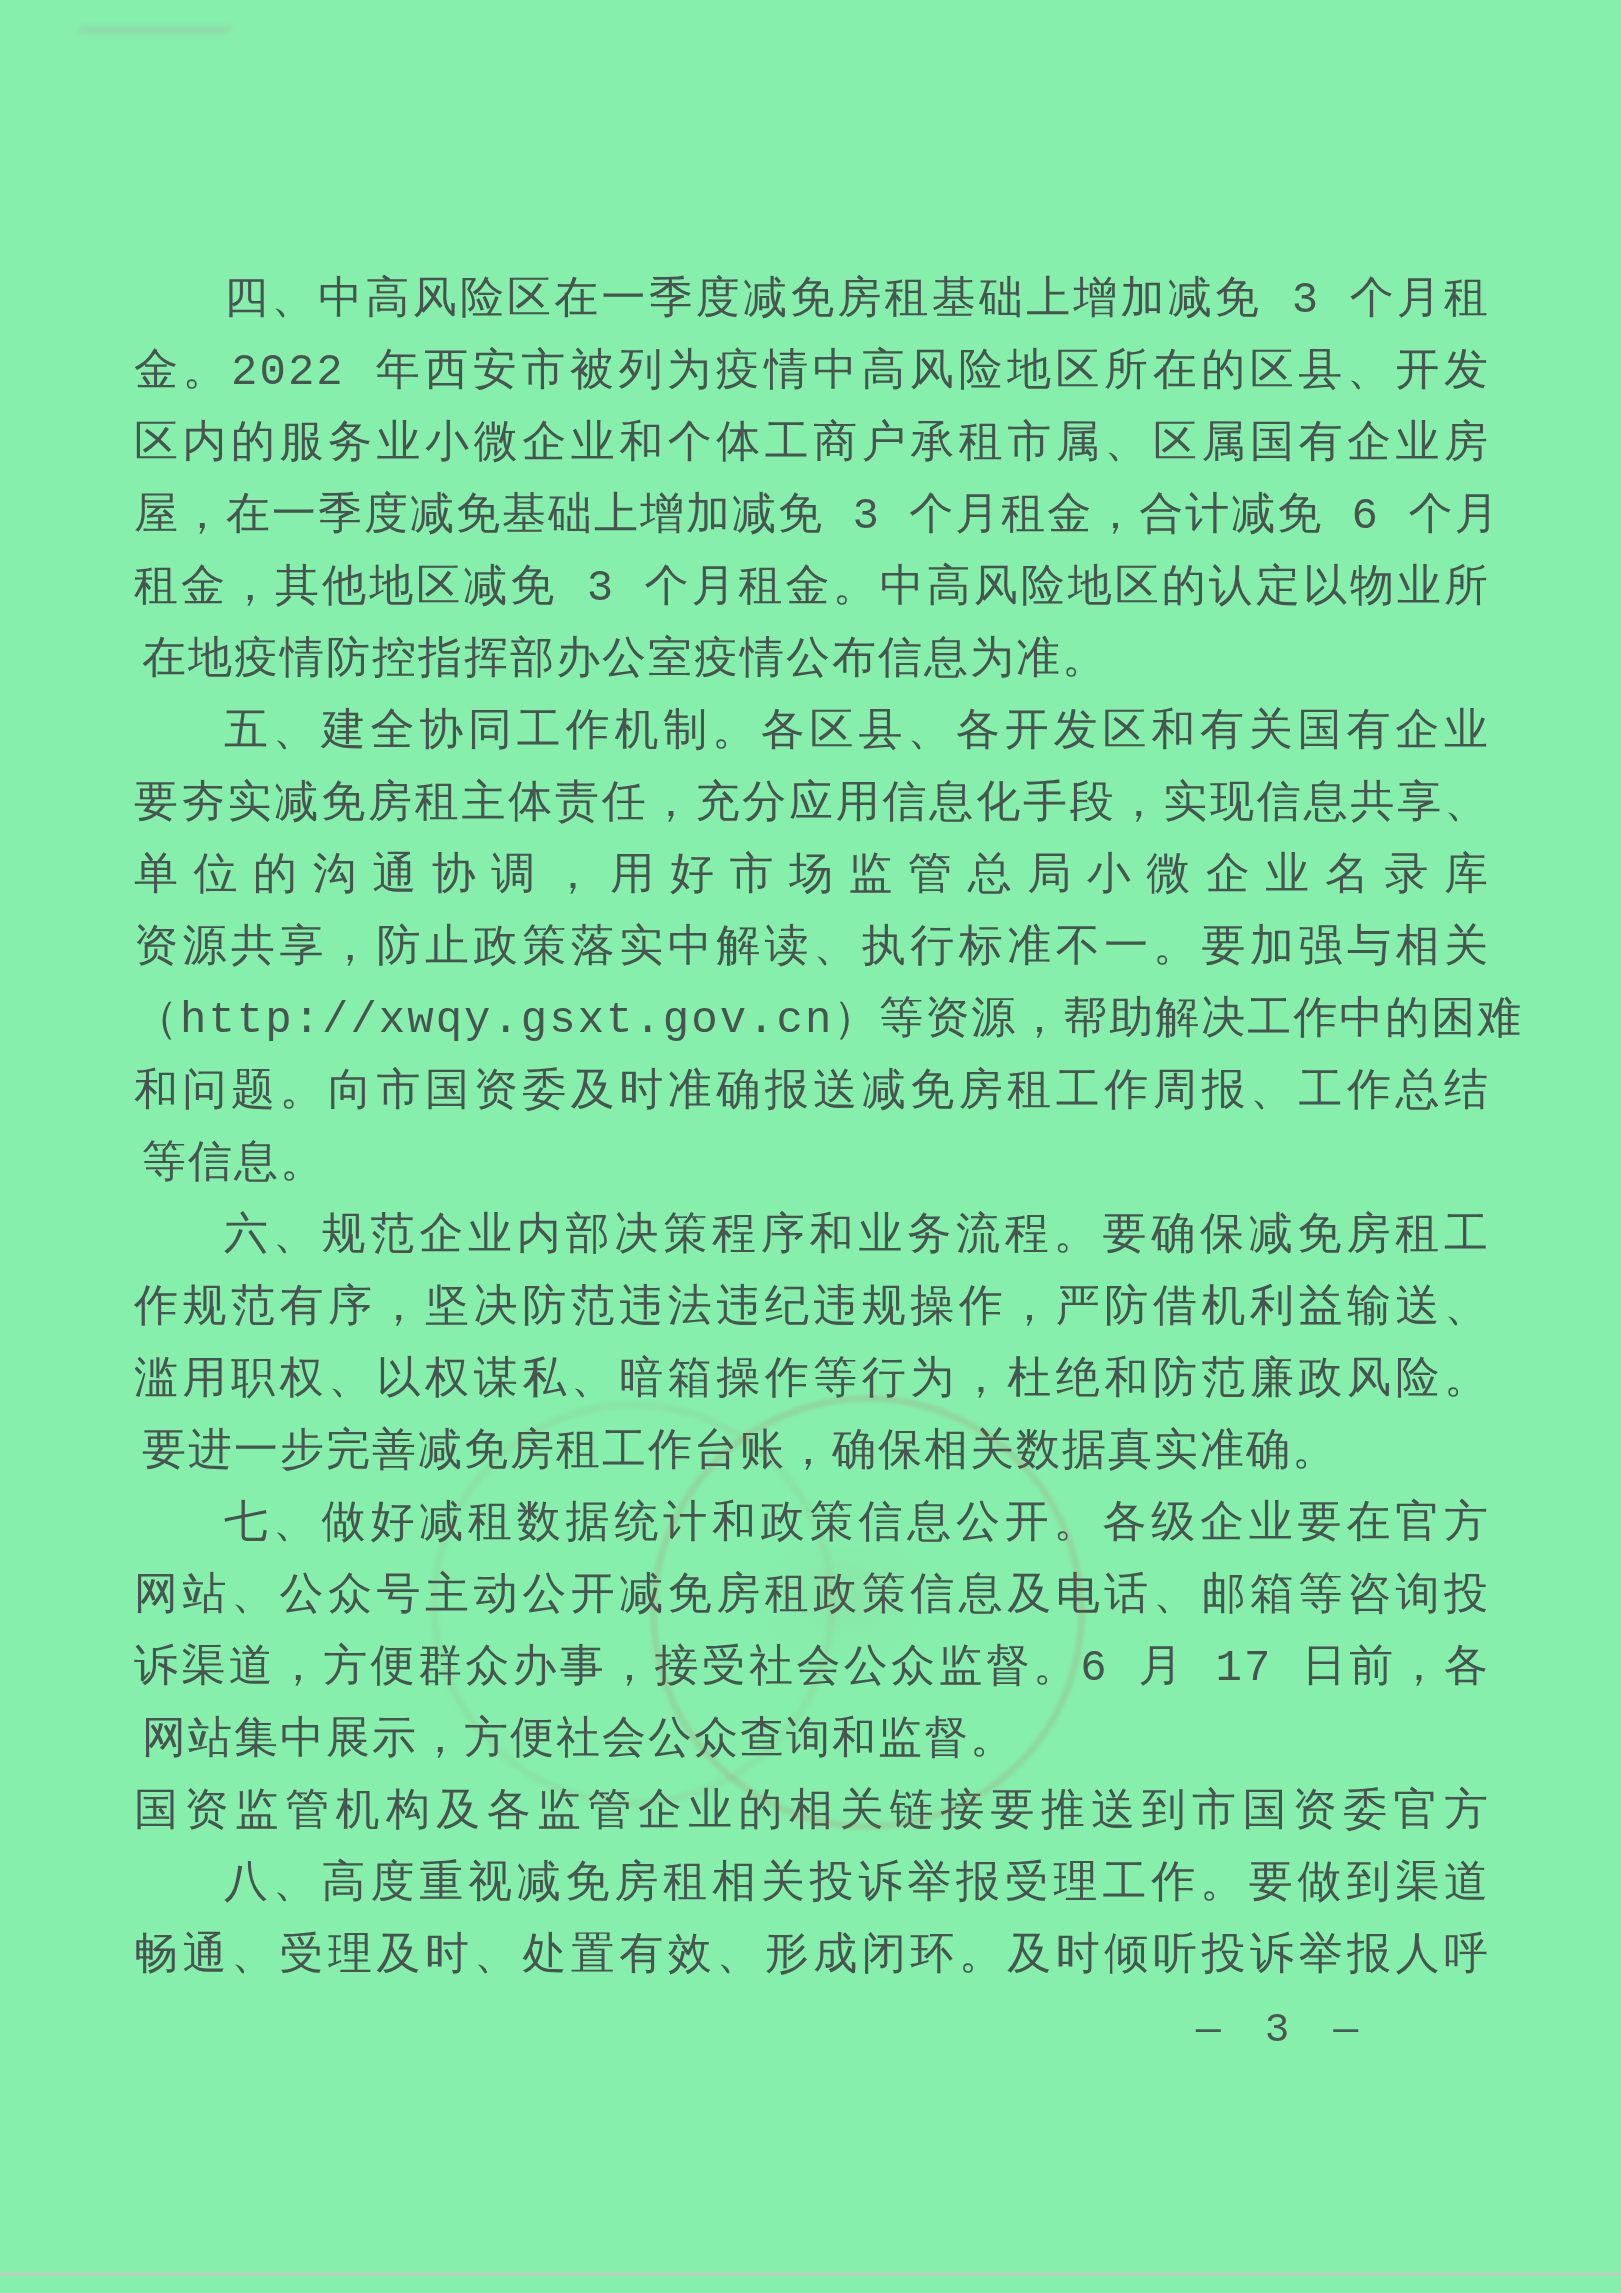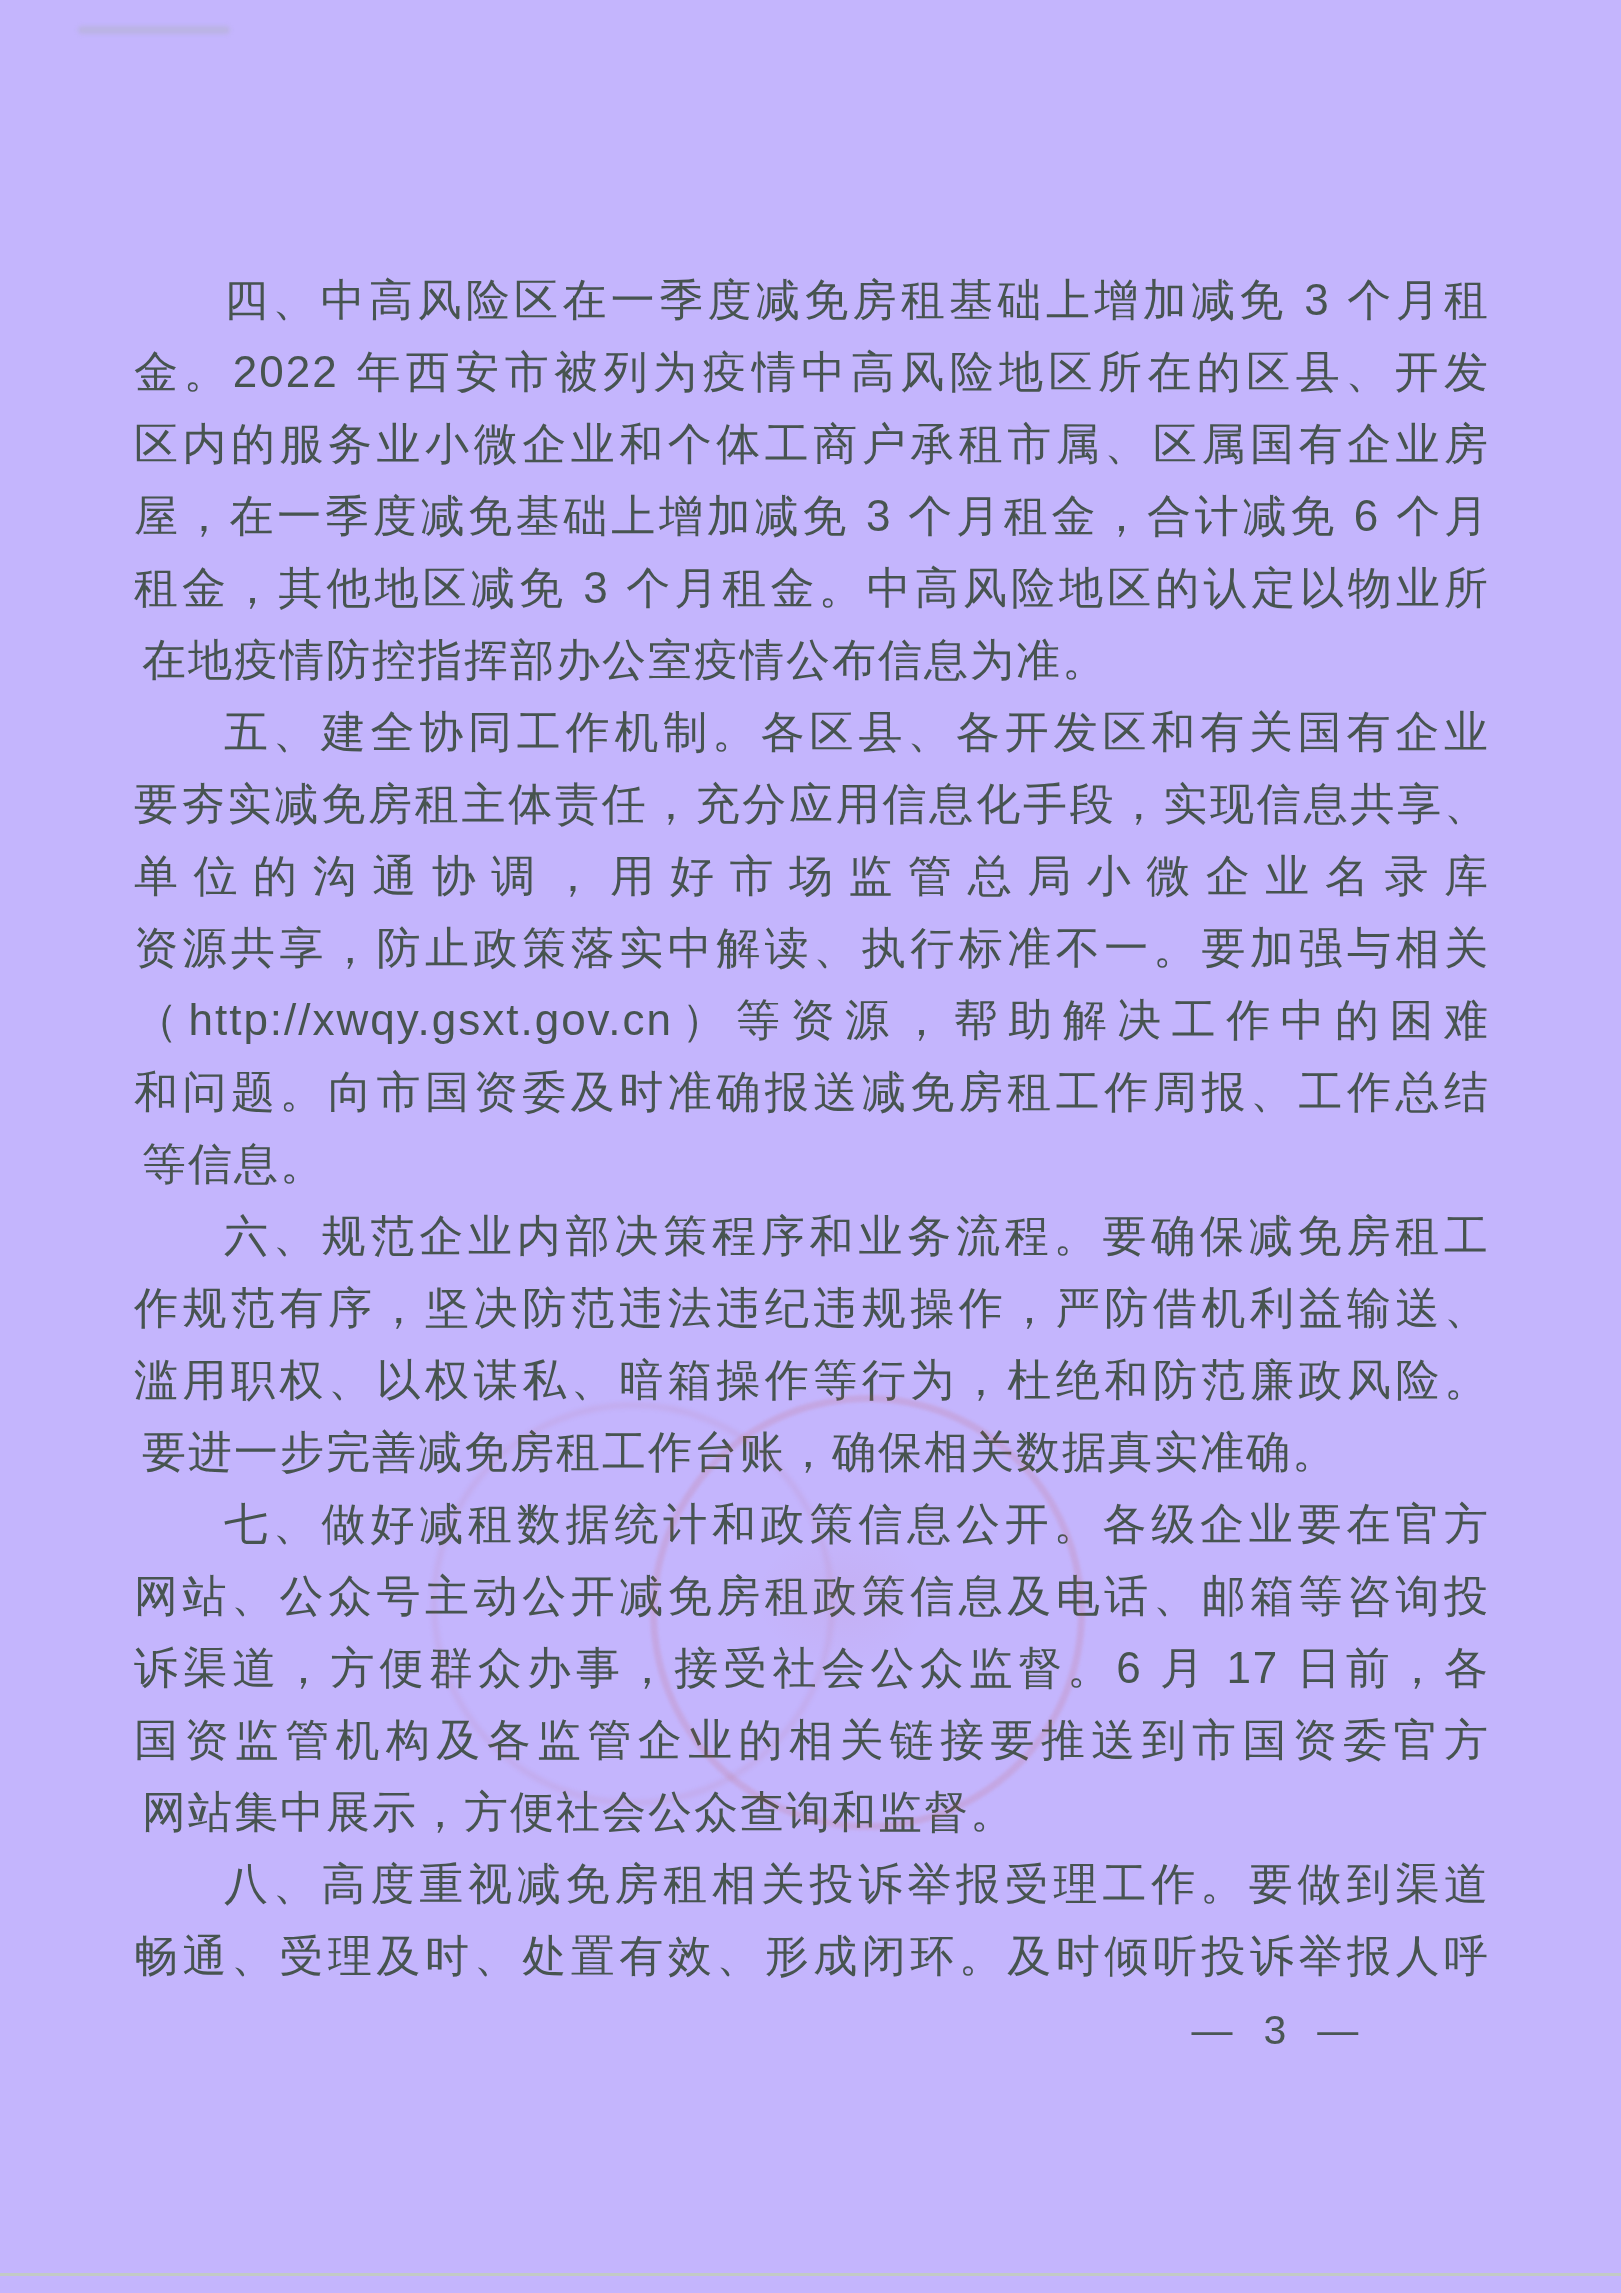--- a/index.html
+++ b/index.html
@@ -4,23 +4,23 @@
 <style>
   html, body {
     margin: 0;
     padding: 0;
     background: #ffffff;
   }
   .page {
     position: relative;
     width: 1621px;
     height: 2294px;
-    background: #c4b5fd;
+    background: #86efac;
     overflow: hidden;
-    font-family: Liberation Sans, sans-serif;
+    font-family: Liberation Mono, monospace;
     color: #475450;
   }
   
   .scan-artifact {
     position: absolute;
     left: 78px;
     top: 25.5px;
     width: 152px;
     height: 8.8px;
     background: rgba(165,175,170,0.30);
@@ -121,22 +121,22 @@
     <div class="line fill">（http://xwqy.gsxt.gov.cn）等资源，帮助解决工作中的困难</div>
     <div class="line fill">和问题。向市国资委及时准确报送减免房租工作周报、工作总结</div>
     <div class="line end">等信息。</div>
     <div class="line para-start fill">六、规范企业内部决策程序和业务流程。要确保减免房租工</div>
     <div class="line fill">作规范有序，坚决防范违法违纪违规操作，严防借机利益输送、</div>
     <div class="line fill">滥用职权、以权谋私、暗箱操作等行为，杜绝和防范廉政风险。</div>
     <div class="line end">要进一步完善减免房租工作台账，确保相关数据真实准确。</div>
     <div class="line para-start fill">七、做好减租数据统计和政策信息公开。各级企业要在官方</div>
     <div class="line fill">网站、公众号主动公开减免房租政策信息及电话、邮箱等咨询投</div>
     <div class="line fill">诉渠道，方便群众办事，接受社会公众监督。6 月 17 日前，各</div>
+    <div class="line end">网站集中展示，方便社会公众查询和监督。</div>
     <div class="line fill">国资监管机构及各监管企业的相关链接要推送到市国资委官方</div>
-    <div class="line end">网站集中展示，方便社会公众查询和监督。</div>
     <div class="line para-start fill">八、高度重视减免房租相关投诉举报受理工作。要做到渠道</div>
     <div class="line fill">畅通、受理及时、处置有效、形成闭环。及时倾听投诉举报人呼</div>
   </div>
 
   <div class="seal-ring-a"></div>
   <div class="seal-ring-b"></div>
   <div class="seal-blob"></div>
 
   <div class="page-number">— 3 —</div>
 

